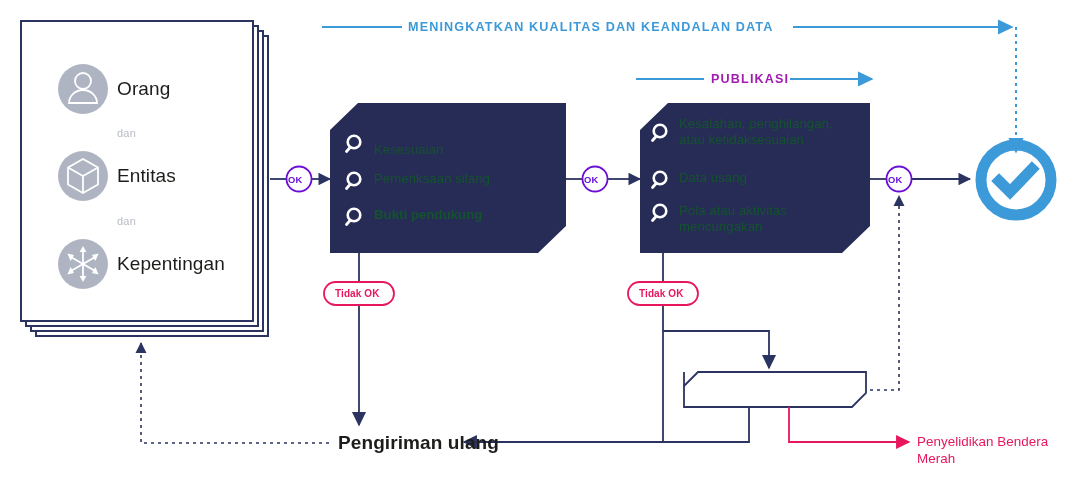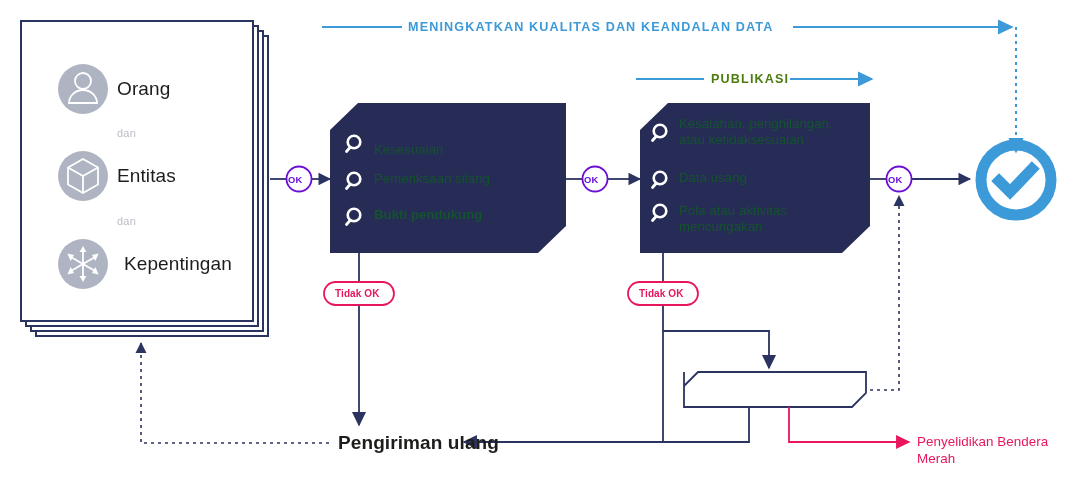--- a/index.html
+++ b/index.html
@@ -11,21 +11,21 @@
   .lbl{position:absolute;white-space:nowrap;}
 
   .doc-item-label{font-size:19px;color:#1d1d1b;letter-spacing:0.1px;}
   .doc-and{font-size:11px;color:#b9bdc6;letter-spacing:0.2px;}
 
   .box-item{position:absolute;color:#14532d;font-size:13.2px;line-height:16px;
             letter-spacing:0.05px;white-space:pre-line;}
 
   .banner-text{font-size:12.6px;font-weight:bold;color:#3d9ad9;
                letter-spacing:1.15px;}
-  .pub-text{font-size:12.6px;font-weight:bold;color:#4d7c0f;letter-spacing:1.15px;}
+  .pub-text{font-size:12.6px;font-weight:bold;color:#a21caf;letter-spacing:1.15px;}
 
   .ok-text{font-size:9.4px;font-weight:bold;color:#6b0fd7;letter-spacing:0.2px;}
   .notok-text{font-size:10px;font-weight:bold;color:#e8175d;letter-spacing:0.1px;}
 
   .resend-text{font-size:19px;font-weight:bold;color:#1d1d1b;letter-spacing:0.1px;}
   .authority-text{font-size:13.6px;color:#2b3360;letter-spacing:0.05px;}
   .redflag-text{position:absolute;font-size:13.4px;color:#e8175d;
                 line-height:17px;white-space:pre-line;letter-spacing:0.05px;}
 </style>
 </head>
@@ -173,21 +173,21 @@
     </g>
   </svg>
 
   <div class="lbl banner-text" style="left:404px;top:20px;">MENINGKATKAN KUALITAS DAN KEANDALAN DATA</div>
   <div class="lbl pub-text" style="left:707px;top:72px;">PUBLIKASI</div>
 
   <div class="lbl doc-item-label" style="left:113px;top:78px;">Orang</div>
   <div class="lbl doc-and" style="left:113px;top:127px;">dan</div>
   <div class="lbl doc-item-label" style="left:113px;top:165px;">Entitas</div>
   <div class="lbl doc-and" style="left:113px;top:215px;">dan</div>
-  <div class="lbl doc-item-label" style="left:113px;top:253px;margin-left:7px;">Kepentingan</div>
+  <div class="lbl doc-item-label" style="left:113px;top:253px;">Kepentingan</div>
 
   <div class="box-item" style="left:370px;top:134px;margin-top:8px;">Kesesuaian</div>
   <div class="box-item" style="left:370px;top:171px;">Pemeriksaan silang</div>
   <div class="box-item" style="left:370px;top:207px;font-weight:bold;">Bukti pendukung</div>
 
   <div class="box-item" style="left:675px;top:116px;">Kesalahan, penghilangan,
 atau ketidaksesuaian</div>
   <div class="box-item" style="left:675px;top:170px;">Data usang</div>
   <div class="box-item" style="left:675px;top:203px;">Pola atau aktivitas
 mencurigakan</div>

